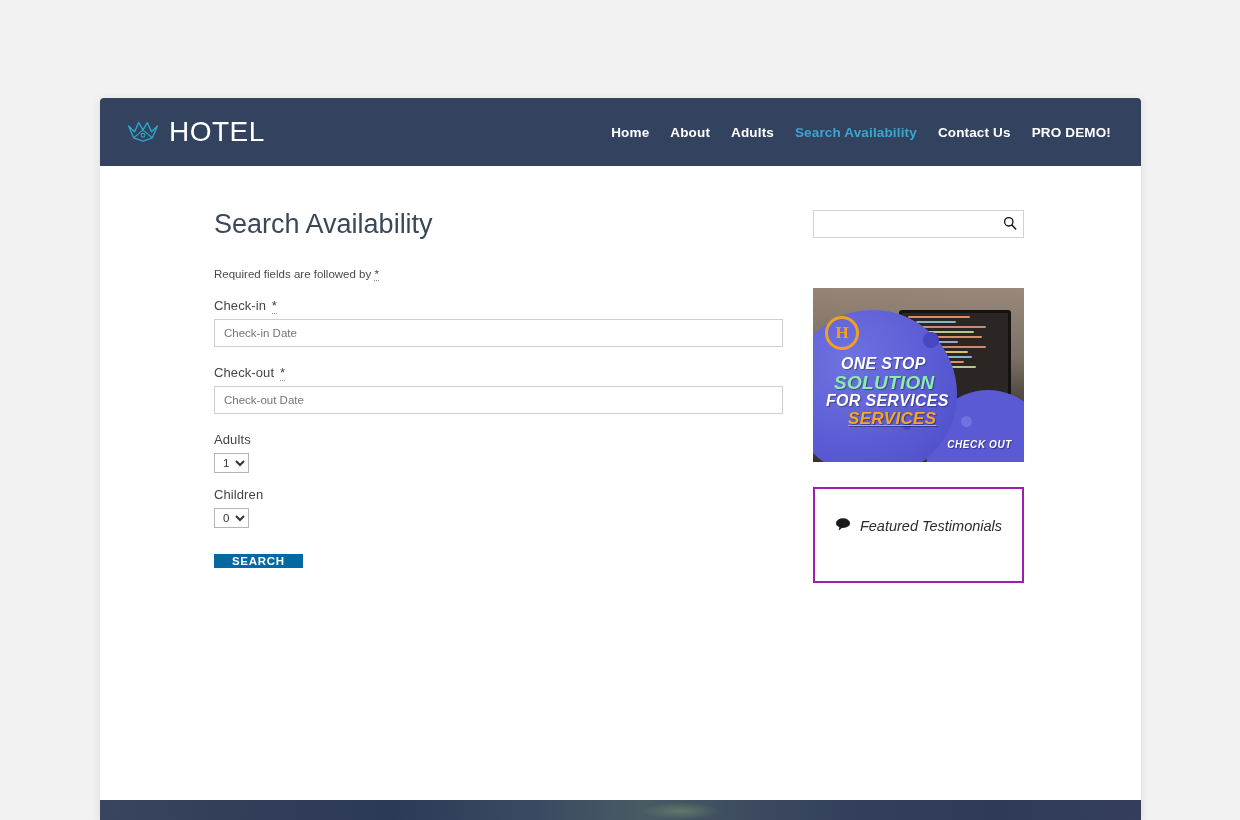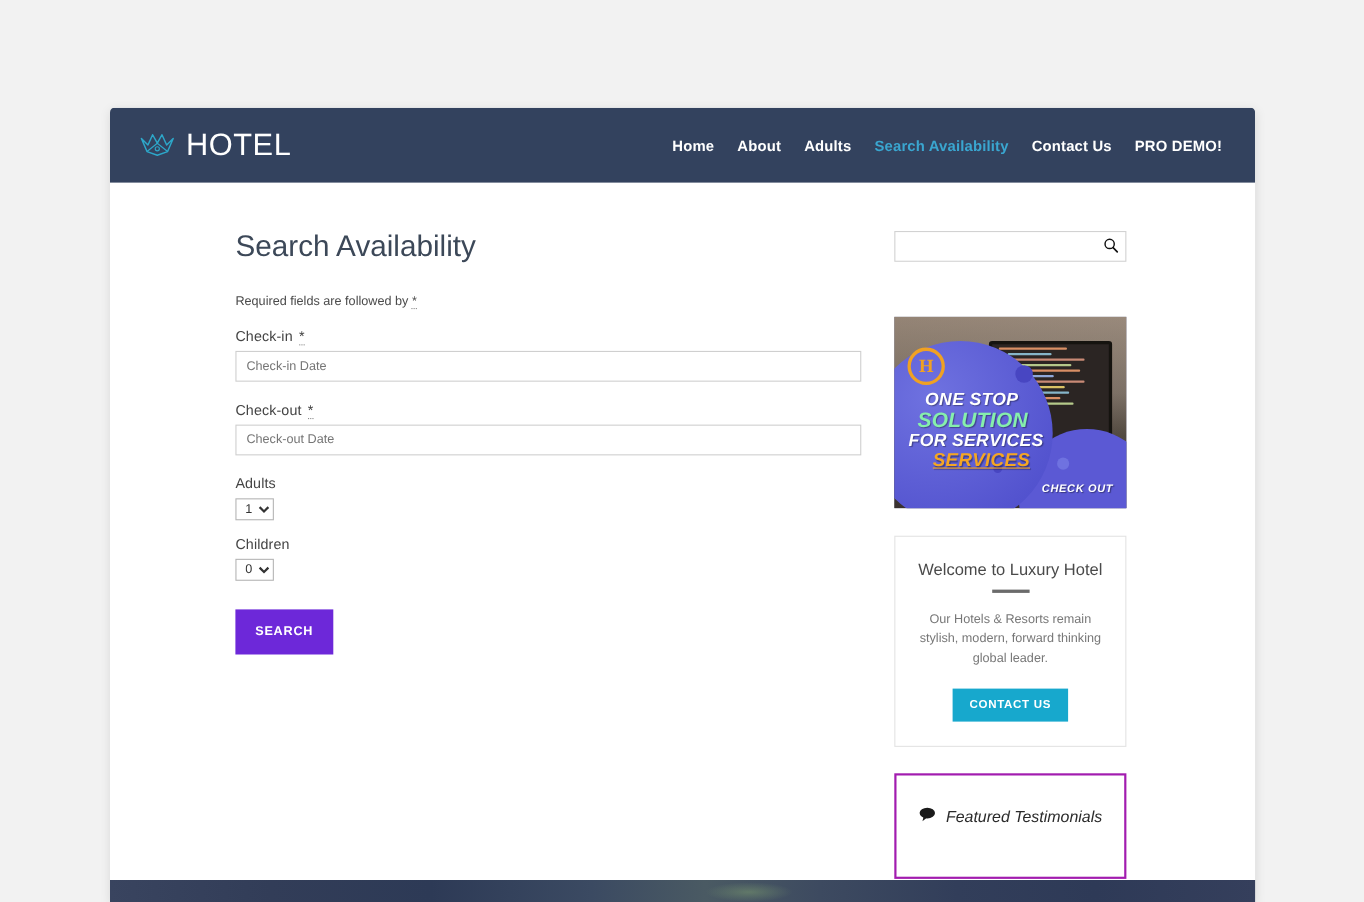--- a/index.html
+++ b/index.html
@@ -112,28 +112,28 @@
     background: #fff;
     font-size: 11.5px;
     color: #333;
     font-family: "Liberation Sans", sans-serif;
     padding: 0 2px 0 4px;
     min-width: 33px;
     outline: none;
   }
   .search-btn {
     margin-top: 12px;
-    background: #6d28d9;
+    background: #0369a1;
     color: #fff;
     border: none;
     font-size: 11.5px;
     font-weight: bold;
     letter-spacing: 0.7px;
     padding: 0 18px;
-    height: 41px;
+    height: 14px;
     cursor: pointer;
     font-family: "Liberation Sans", sans-serif;
   }
 
   
   .search-widget {
     width: 211px;
     height: 28px;
     border: 1px solid #d2d2d2;
     display: flex;
@@ -437,26 +437,20 @@
         <div class="ad-logo">H</div>
         <div class="ad-text">
           <div class="ad-l1">ONE STOP</div>
           <div class="ad-l2">SOLUTION</div>
           <div class="ad-l3">FOR SERVICES</div>
           <div class="ad-l4">SERVICES</div>
         </div>
         <div class="ad-cta">CHECK OUT</div>
       </div>
 
-      <div class="widget-box">
-        <h3 class="widget-title">Welcome to Luxury Hotel</h3>
-        <div class="widget-divider"></div>
-        <p class="widget-text">Our Hotels &amp; Resorts remain stylish, modern, forward thinking global leader.</p>
-        <button class="widget-btn">CONTACT US</button>
-      </div>
 
       <div class="testimonial-box">
         <div class="testimonial-head">
           <span>
             <svg width="16" height="14" viewBox="0 0 18 16">
               <ellipse cx="9" cy="7" rx="8" ry="5.6" fill="#1a1a1a"></ellipse>
               <path d="M5 11 L4 15.5 L8.5 12 Z" fill="#1a1a1a"></path>
             </svg>
           </span>
           <span class="testimonial-title">Featured Testimonials</span>

